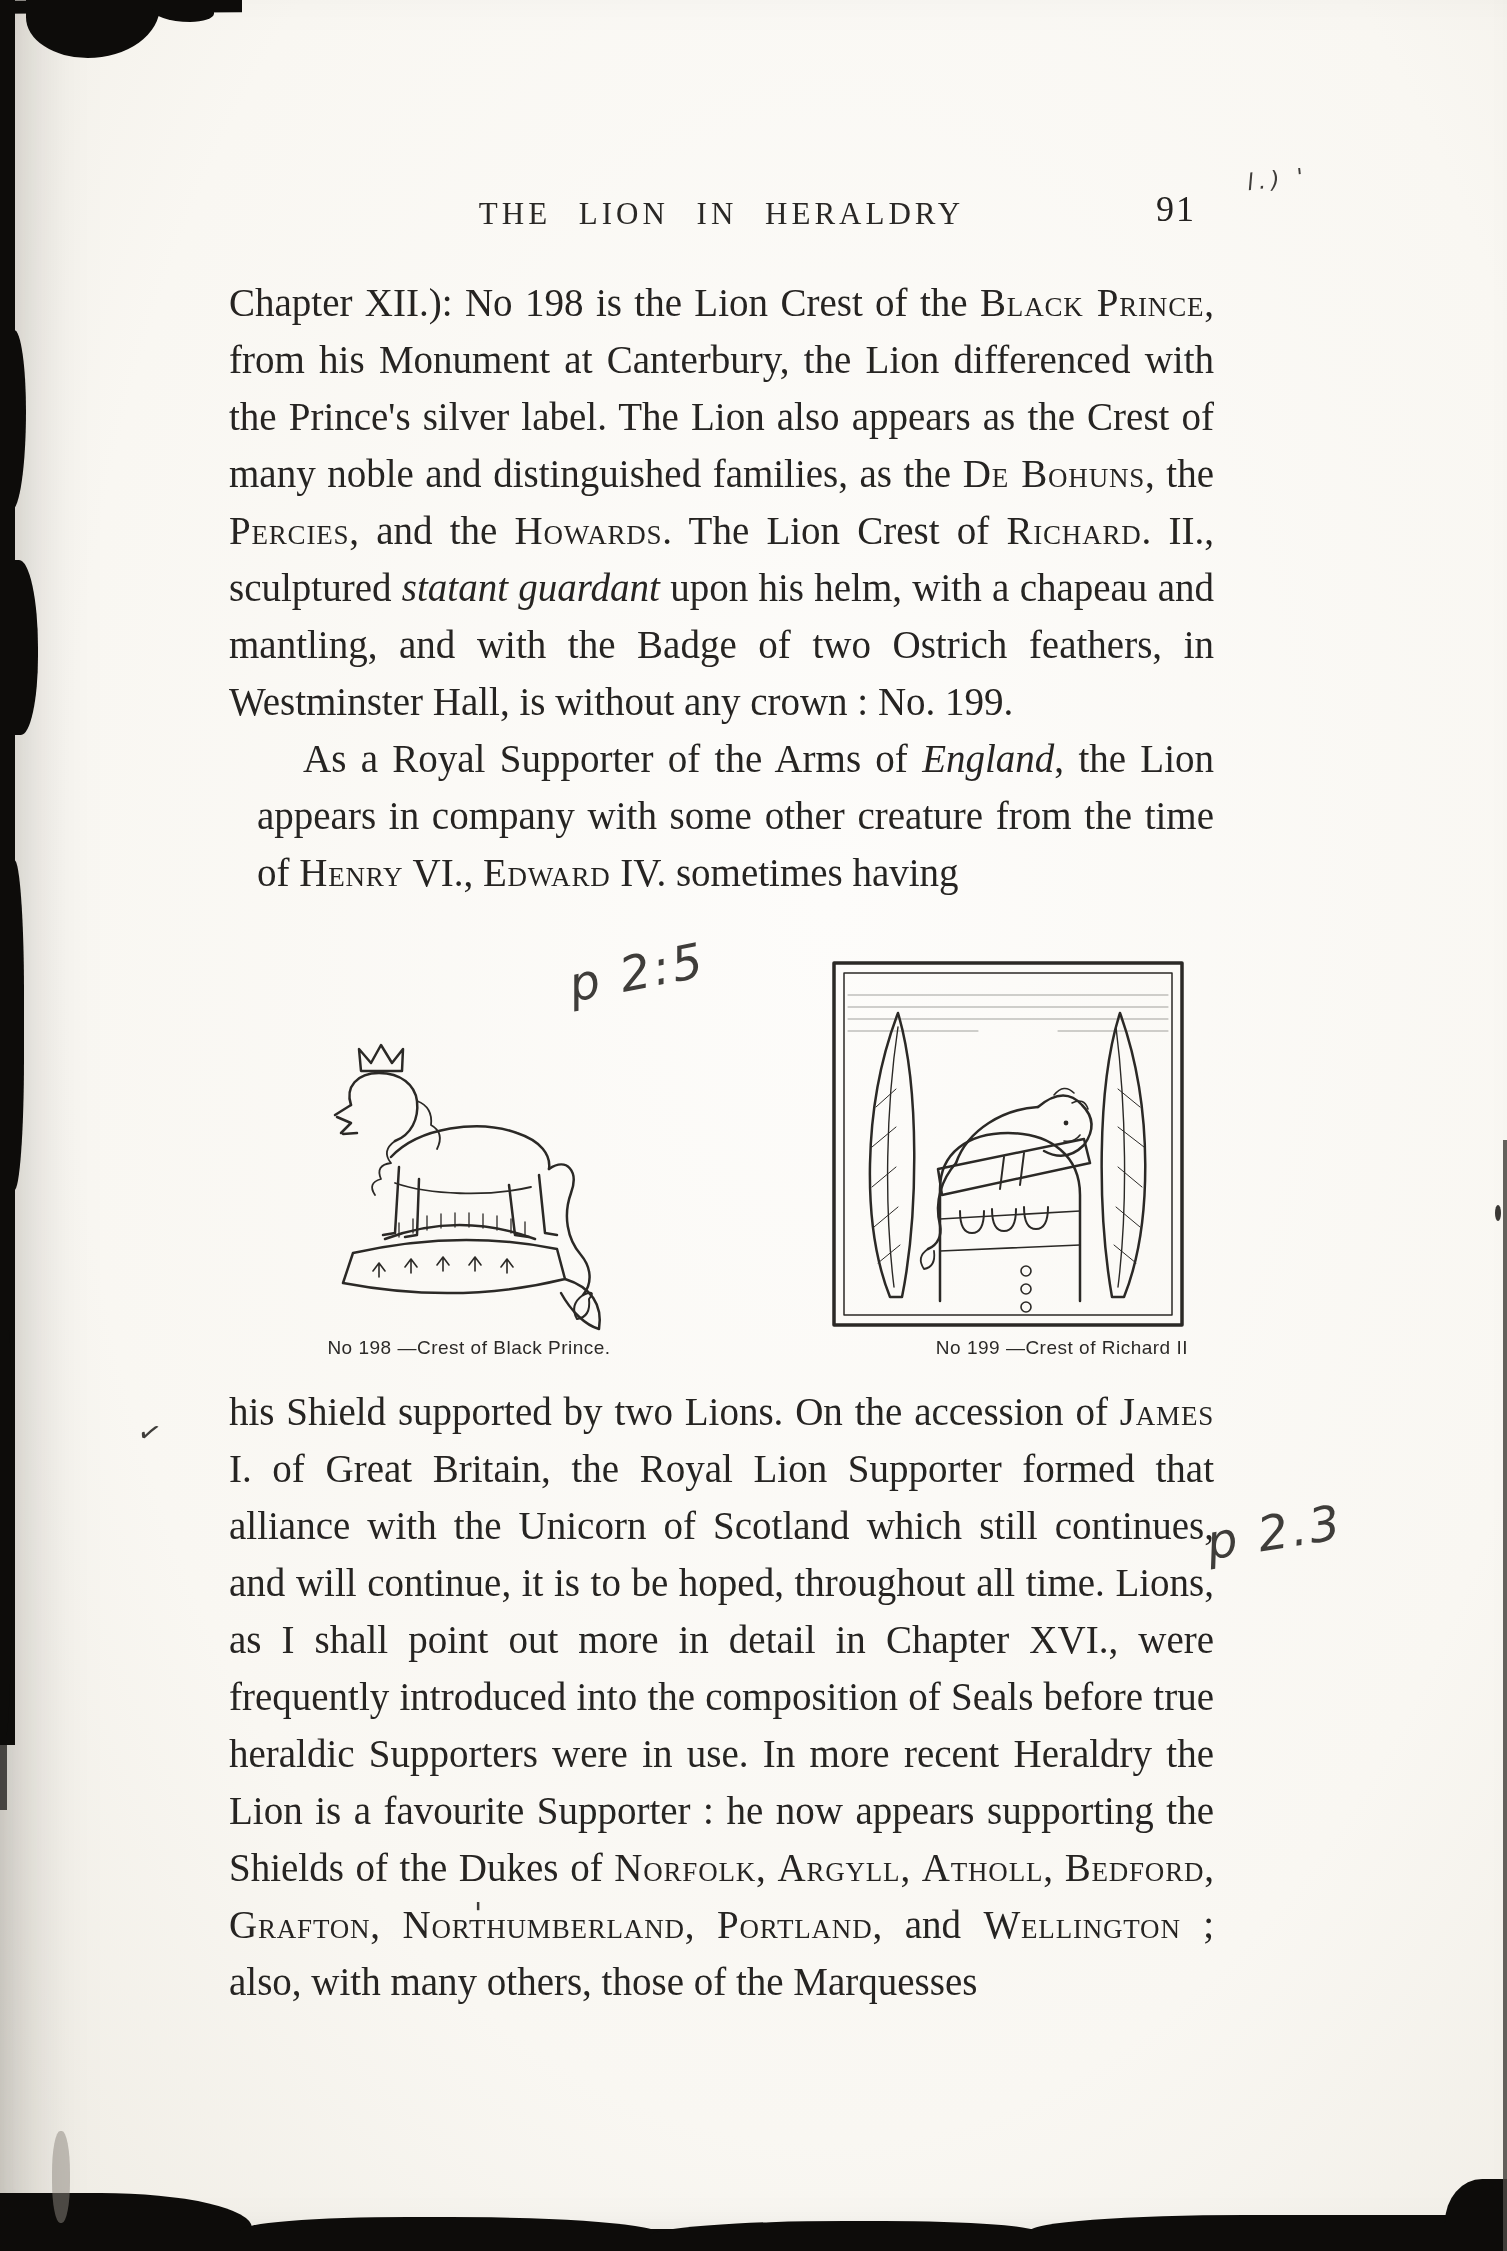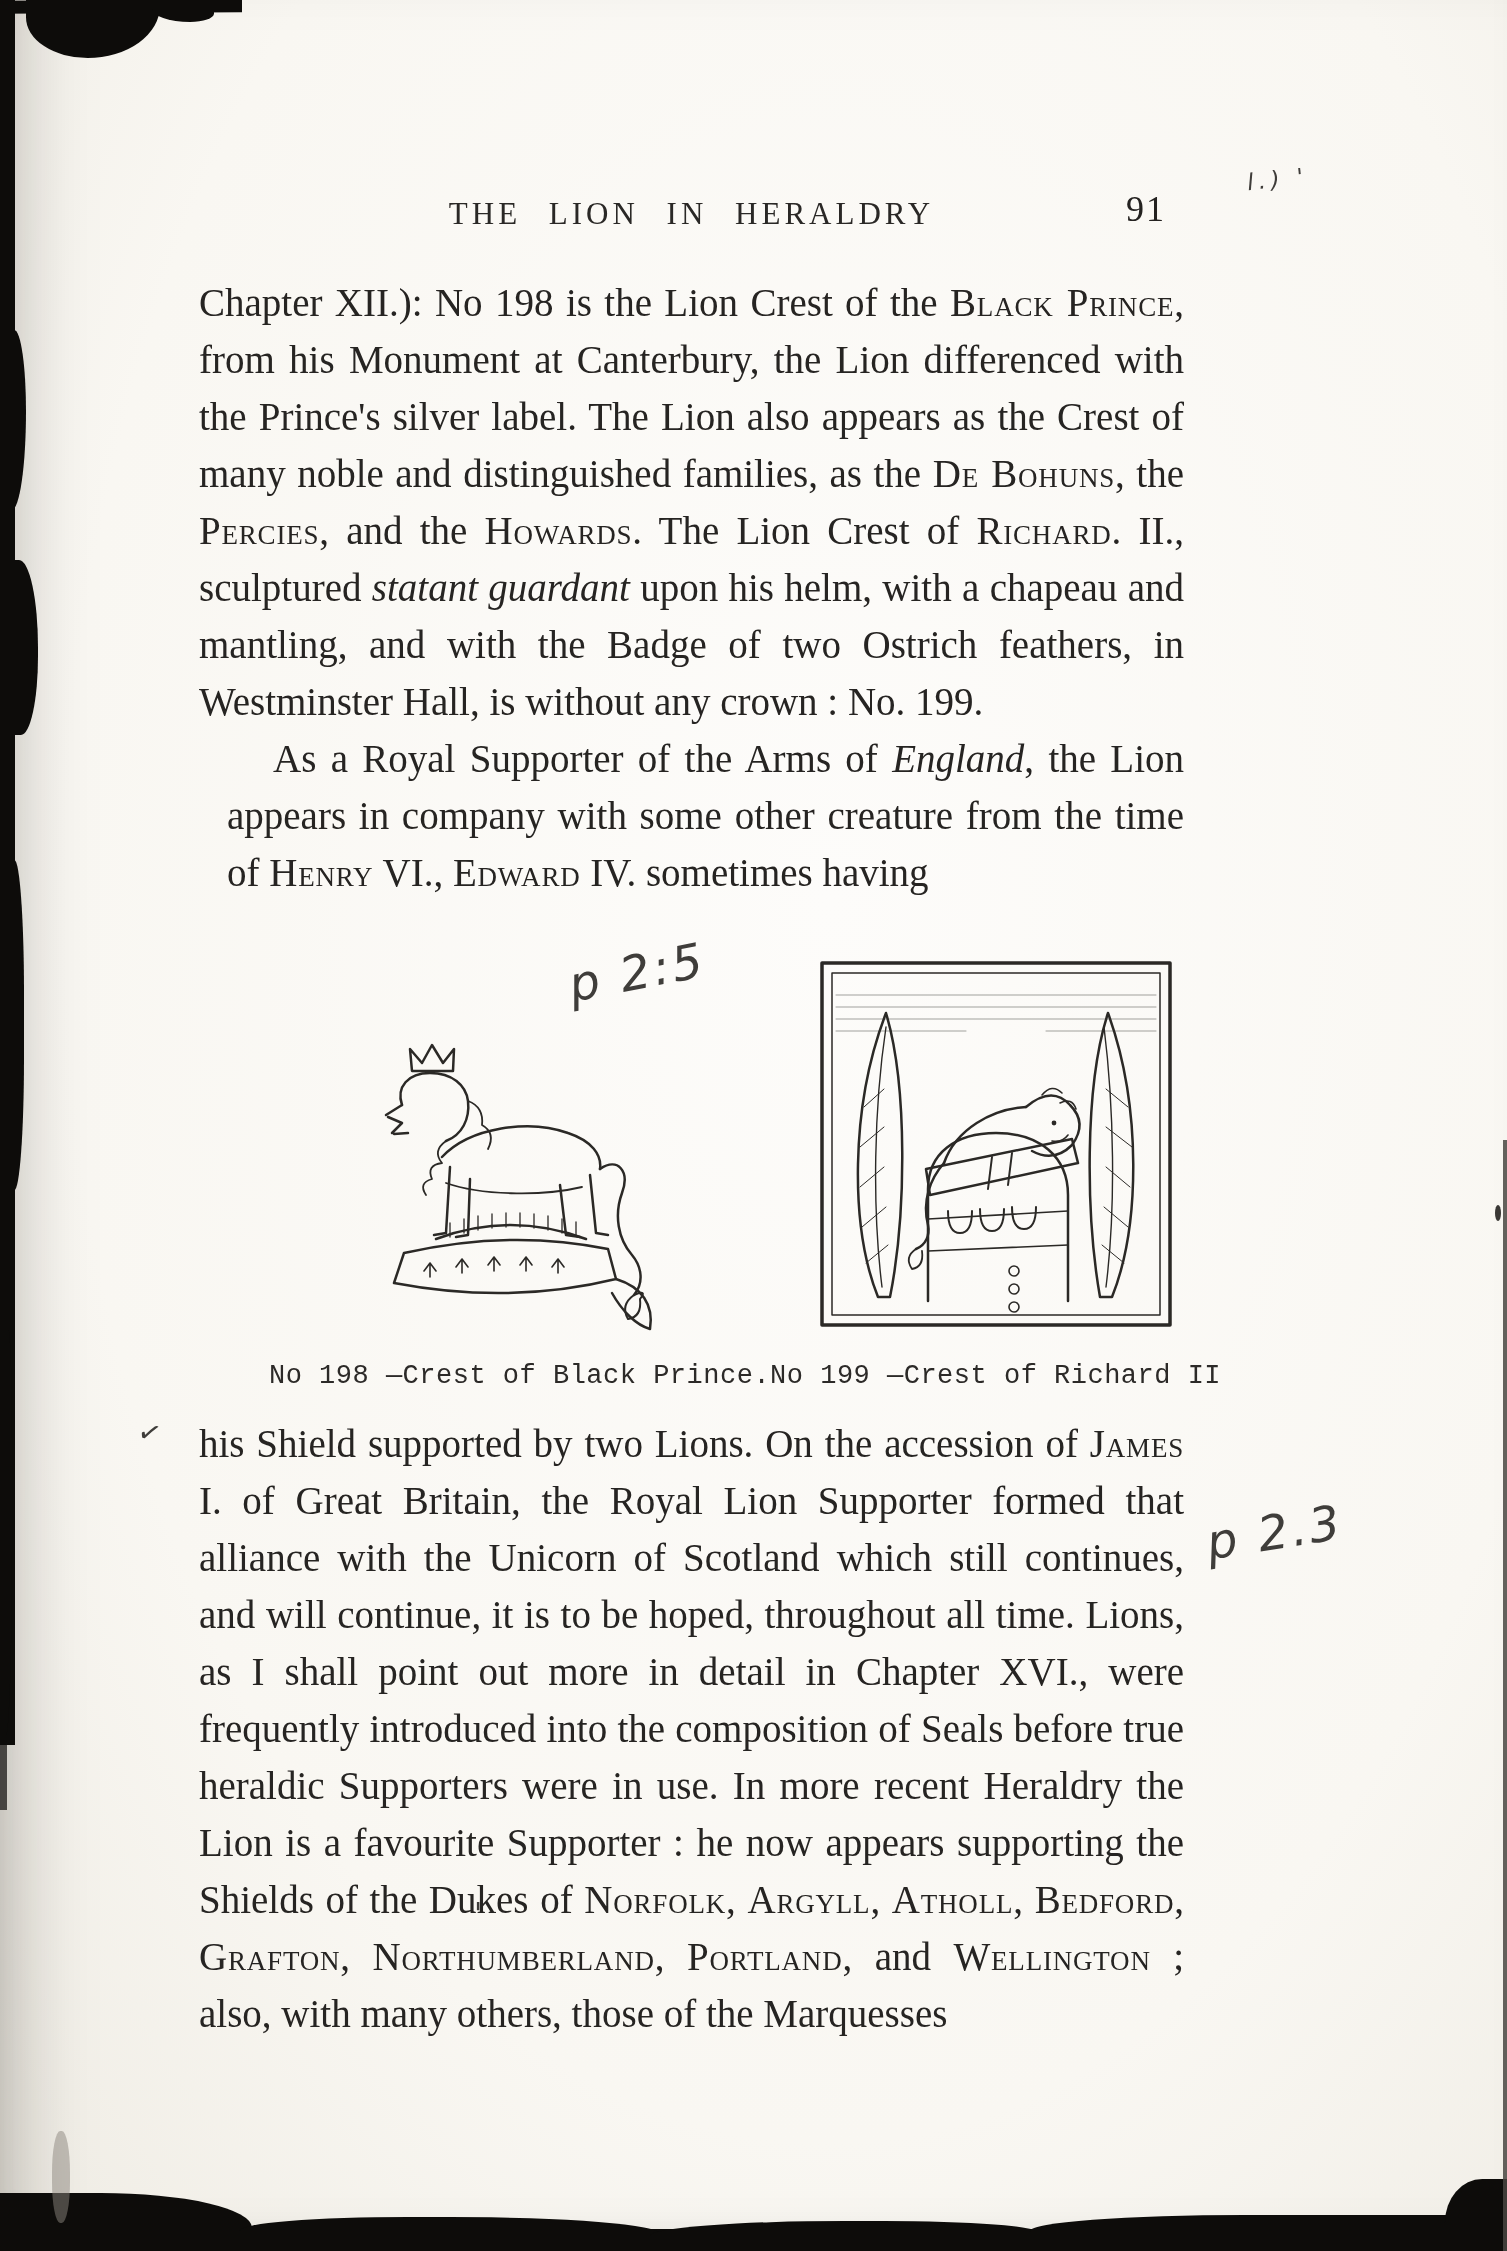--- a/index.html
+++ b/index.html
@@ -28,43 +28,43 @@
   .art-bottom-band { left:0; bottom:0; width:1507px; height:22px; }
   .art-bb1 { left:0; bottom:0; width:252px; height:58px; border-radius:0 60% 0 0; }
   .art-bb2 { left:240px; bottom:0; width:420px; height:34px; border-radius:40% 50% 0 0; }
   .art-bb3 { left:650px; bottom:0; width:390px; height:30px; border-radius:50% 40% 0 0; }
   .art-bb4 { left:1030px; bottom:0; width:477px; height:36px; border-radius:45% 0 0 0; }
   .art-br-corner { right:0; bottom:0; width:62px; height:72px; border-radius:60% 0 0 0; }
   .art-right-line { right:0; top:1140px; width:4px; height:1111px; background:#4a4742; opacity:.85; }
   .art-right-speck { right:6px; top:1205px; width:6px; height:16px; border-radius:50%; background:#3a3835; }
   .art-smudge { left:52px; bottom:28px; width:18px; height:92px; background:#8b867e; opacity:.5; border-radius:45%; }
   
-  .content { position: absolute; left: 199px; top: 196px; width: 985px; }
+  .content { position: absolute; left: 229px; top: 196px; width: 985px; }
   .header { position: relative; height: 78px; }
   .title {
     display: block; text-align: center;
     font-size: 31px; letter-spacing: 4px; word-spacing: 16px;
     color: #2a2826;
   }
   .pagenum { position: absolute; right: 18px; top: -8px; font-size: 36px; letter-spacing: 2px; color:#242220;font-family:Liberation Serif, serif; }
   .para {
     font-size: 39px; line-height: 57px;
     text-align: justify; color: #262422;
   }
   .para .sc { font-variant: small-caps; letter-spacing: .8px; }
   .para .i  { font-style: italic; }
   .indent { text-indent: 46px; margin-left: 28px; }
   
   .figures { display: flex; align-items: flex-end; margin-top: 56px; }
   .fig-left  { margin-left: 70px; text-align: center; }
   .fig-right { margin-left: auto; margin-right: 26px; text-align: right; }
   figcaption {
-    font-size: 27px; margin-top: 24px; letter-spacing: .5px;
+    font-size: 19px; letter-spacing: .5px;
     color: #2c2a28; white-space: nowrap;
-    font-family: Liberation Mono, monospace;
+    font-family: Liberation Sans, sans-serif;
   }
   .para-after { margin-top: 24px; }
   
   .hand {
     position: absolute;
     font-family: "DejaVu Sans", sans-serif; font-style: italic;
     color: #3f3d3a; pointer-events: none;
   }
   .hand-topright { left: 1247px; top: 166px; font-size: 23px; letter-spacing: 5px; transform: rotate(-6deg); }
   .hand-mid      { left: 568px;  top: 944px; font-size: 48px; letter-spacing: 3px; transform: rotate(-11deg); }

